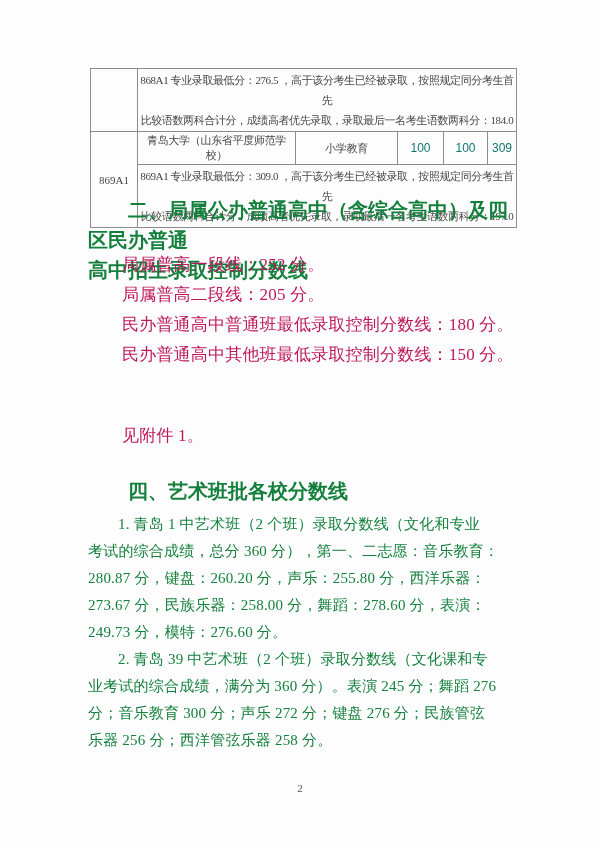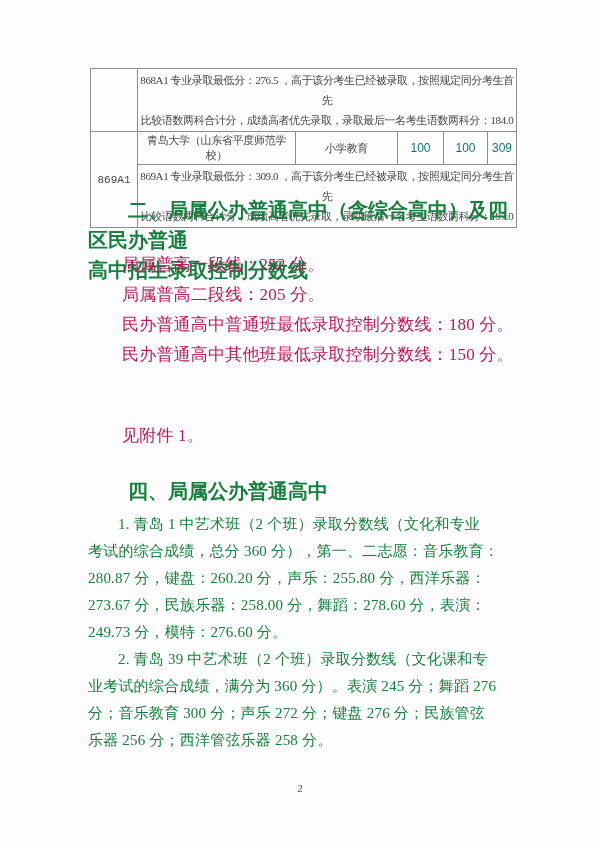--- a/index.html
+++ b/index.html
@@ -36,21 +36,21 @@
     vertical-align: middle;
   }
   .cell-note {
     white-space: pre-line;
     text-align: center;
     line-height: 20px;
     letter-spacing: -0.4px;
   }
   .cell-code {
     text-align: center;
-    font-family: Liberation Mono, monospace;
+    font-family: Liberation Serif, serif;
     font-size: 11px;
   }
   .cell-center { text-align: center; letter-spacing: -0.3px; }
   .cell-num {
     text-align: center;
     font-family: "Liberation Sans", "DejaVu Sans", sans-serif;
     font-size: 12px;
     color: #0f766e;
   }
   .row-school td { height: 22px; }
@@ -134,21 +134,21 @@
 
   <div class="block" style="top:250px;">
     <div class="body-line">局属普高一段线：252 分。</div>
     <div class="body-line">局属普高二段线：205 分。</div>
     <div class="body-line">民办普通高中普通班最低录取控制分数线：180 分。</div>
     <div class="body-line">民办普通高中其他班最低录取控制分数线：150 分。</div>
   </div>
 
   <div class="block body-line" style="top:422px; line-height:28px;">见附件 1。</div>
 
-  <div class="block heading" style="top:478px; line-height:26px;">四、局属公办普通高中</div>
+  <div class="block heading" style="top:478px; line-height:26px;">四、艺术班批各校分数线</div>
   <div class="block body-para" style="top:511px;">1. 青岛 1 中艺术班（2 个班）录取分数线（文化和专业
 考试的综合成绩，总分 360 分），第一、二志愿：音乐教育：
 280.87 分，键盘：260.20 分，声乐：255.80 分，西洋乐器：
 273.67 分，民族乐器：258.00 分，舞蹈：278.60 分，表演：
 249.73 分，模特：276.60 分。</div>
   <div class="block body-para" style="top:646px;">2. 青岛 39 中艺术班（2 个班）录取分数线（文化课和专
 业考试的综合成绩，满分为 360 分）。表演 245 分；舞蹈 276
 分；音乐教育 300 分；声乐 272 分；键盘 276 分；民族管弦
 乐器 256 分；西洋管弦乐器 258 分。</div>
 

